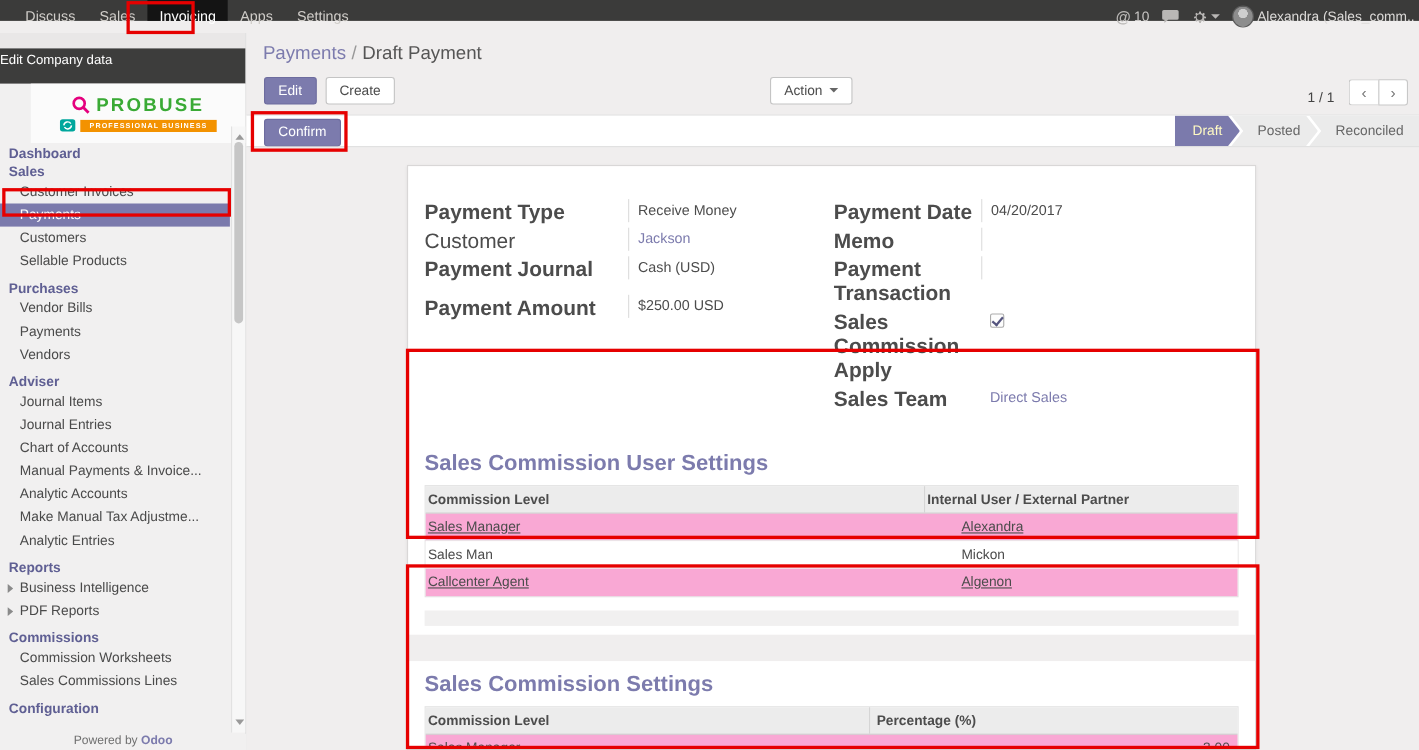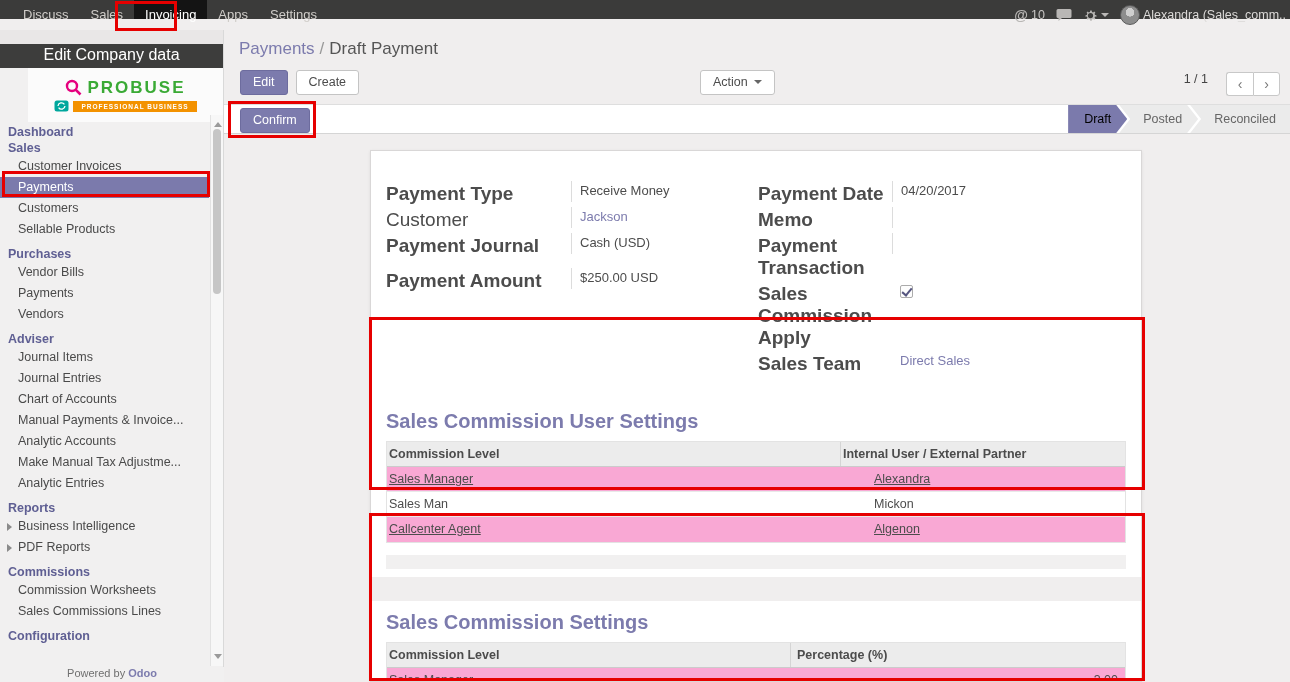--- a/index.html
+++ b/index.html
@@ -16,21 +16,21 @@
   .systray { position:absolute; right:4px; top:0; height:30px; display:flex; align-items:center; gap:11px; color:#c8c6c4; }
   .systray-item { display:flex; align-items:center; gap:3px; cursor:pointer; font-size:12.5px; }
   .at-glyph { font-size:14px; font-weight:bold; color:#b9b7b5; }
   .caret-down { width:0; height:0; border:4px solid transparent; border-top-color:#b9b7b5; margin-top:4px; }
   .avatar { width:20px; height:20px; border-radius:50%; background:radial-gradient(circle at 50% 35%, #cfcfcf 0 28%, #8d8d8d 30% 100%); border:1px solid #5a5a5a; }
   .user-name { max-width:158px; white-space:nowrap; overflow:hidden; color:#dcdad8; }
 
   
   .sidebar { left:0; top:30px; width:224px; height:652px; background:#f1f0f0; border-right:1px solid #d9d9d9; }
   .side-strip { height:14px; background:#e9e7e7; }
-  .company-bar { height:24px; background:#3d3d3c; color:#fff; font-size:16px; text-align:center; line-height:21px; cursor:pointer; }
+  .company-bar { height:32px; background:#3d3d3c; color:#fff; font-size:12px; line-height:21px; cursor:pointer; }
   .logo-box { height:54px; background:#fbfbfb; display:flex; flex-direction:column; align-items:center; justify-content:center; gap:2px;margin-left:28px; }
   .logo-row1 { display:flex; align-items:center; gap:4px; }
   .logo-title { font-size:17px; font-weight:bold; color:#3aaa35; letter-spacing:2px; }
   .logo-row2 { display:flex; align-items:center; gap:4px; }
   .logo-ribbon { background:#f39200; color:#fff; font-size:6.5px; letter-spacing:1px; padding:2px 8px; font-weight:bold; }
   .nav { padding:2px 14px 0 0; }
   .nav-section { height:16px; line-height:16px; margin-top:6px; padding-left:8px; font-weight:bold; font-size:12.5px; color:#5f5f93; cursor:pointer; }
   .nav-section.tight { margin-top:0; }
   .nav-item { height:21px; line-height:21px; padding-left:18px; font-size:12.5px; color:#4a4a4a; cursor:pointer; white-space:nowrap; position:relative; }
   .nav-item.selected { background:#7b7aac; color:#ffffff; }
@@ -45,37 +45,37 @@
   
   .cp { left:224px; top:30px; width:1066px; height:74px; background:#f0eeee; }
   .breadcrumb { position:absolute; left:15px; top:9px; font-size:17px; }
   .bc-parent { color:#7c7bad; cursor:pointer; }
   .bc-sep { color:#999; padding:0 5px; }
   .bc-current { color:#555; }
   .btn { display:inline-block; font-size:12.5px; line-height:1; padding:5px 12px; border-radius:3px; border:1px solid #c4c4c4; background:#fff; color:#4c4c4c; cursor:pointer; }
   .btn-primary { background:#7c7bad; border-color:#6d6c9e; color:#fff; }
   .cp-buttons { position:absolute; left:16px; top:40px; display:flex; gap:8px; }
   .action-btn { position:absolute; left:476px; top:40px; }
-  .pager { position:absolute; right:10px; top:42px; display:flex; align-items:flex-start; gap:18px; }
+  .pager { position:absolute; right:10px; top:42px; display:flex; align-items:flex-end; gap:13px; }
   .pager-count { font-size:12.5px; color:#444; }
   .pager-group { display:flex; }
   .pager-btn { width:27px; height:24px; background:#fff; border:1px solid #c8c8c8; color:#777; font-size:14px; text-align:center; line-height:22px; cursor:pointer; }
   .pager-btn.prev { border-radius:3px 0 0 3px; border-right:none; }
   .pager-btn.next { border-radius:0 3px 3px 0; }
   .caret-dark { display:inline-block; width:0; height:0; border:4px solid transparent; border-top-color:#666; margin-left:6px; vertical-align:-2px; }
 
   
   .statusbar { left:224px; top:104px; width:1066px; height:30px; background:#fff; border-top:1px solid #dedede; border-bottom:1px solid #d5d5d5; }
   .confirm-wrap { position:absolute; left:16px; top:3px; }
   .steps { position:absolute; right:0; top:0; height:28px; display:flex; }
   .step { line-height:28px; font-size:12.5px; color:#666; background:#ebebeb; padding:0 16px 0 24px; margin-left:-8px;
           clip-path: polygon(0 0, calc(100% - 11px) 0, 100% 50%, calc(100% - 11px) 100%, 0 100%, 11px 50%); cursor:pointer; }
   .step.first { clip-path: polygon(0 0, calc(100% - 11px) 0, 100% 50%, calc(100% - 11px) 100%, 0 100%); padding-left:16px; margin-left:0; }
   .step.last { clip-path: polygon(0 0, 100% 0, 100% 100%, 0 100%, 11px 50%); padding-right:14px; }
-  .step.active { background:#7b7aac; color:#000000; }
+  .step.active { background:#7b7aac; color:#fef9c3; }
 
   
   .content { left:224px; top:134px; width:1066px; height:548px; background:#f0eeee; }
   .sheet { position:absolute; left:146px; top:16px; width:772px; height:532px; background:#fff; border:1px solid #d9d7d7; box-shadow:0 1px 3px rgba(0,0,0,0.08); padding:30px 15px 0; overflow:hidden; }
 
   .form-area { display:flex; }
   .fgroup { width:372px; }
   .fgroup.right { width:368px; margin-left:0; }
   .frow { display:flex; min-height:21px; align-items:flex-start; }
   .flabel { width:185px; padding:2px 8px 2px 0; font-size:19px; color:#4c4c4c; }

